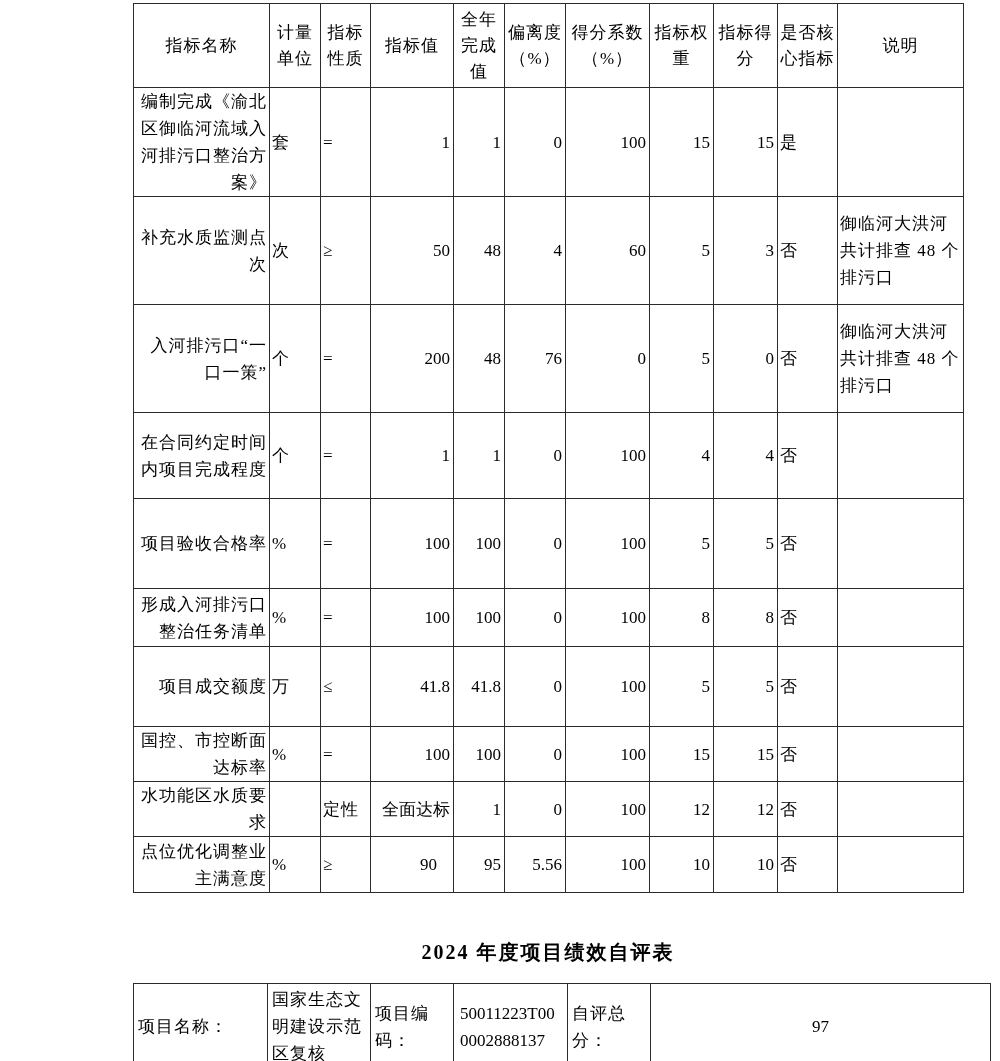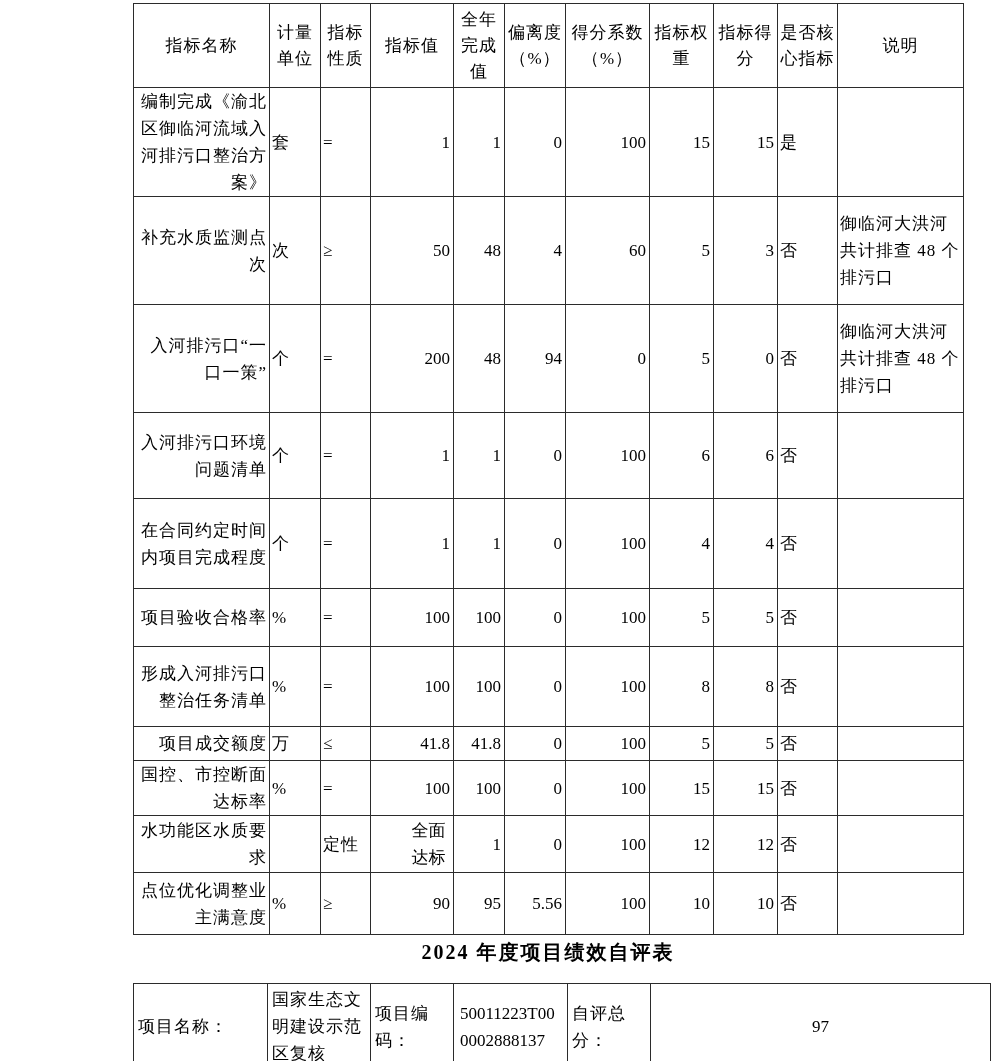--- a/index.html
+++ b/index.html
@@ -103,39 +103,26 @@
           <td class="c-num">3</td>
           <td class="c-core">否</td>
           <td class="c-note">御临河大洪河共计排查 48 个排污口</td>
         </tr>
         <tr>
           <td class="c-name">入河排污口“一口一策”</td>
           <td class="c-unit">个</td>
           <td class="c-nature">=</td>
           <td class="c-num">200</td>
           <td class="c-num">48</td>
-          <td class="c-num">94</td>
+          <td class="c-num">76</td>
           <td class="c-num">0</td>
           <td class="c-num">5</td>
           <td class="c-num">0</td>
           <td class="c-core">否</td>
           <td class="c-note">御临河大洪河共计排查 48 个排污口</td>
-        </tr>
-        <tr>
-          <td class="c-name">入河排污口环境问题清单</td>
-          <td class="c-unit">个</td>
-          <td class="c-nature">=</td>
-          <td class="c-num">1</td>
-          <td class="c-num">1</td>
-          <td class="c-num">0</td>
-          <td class="c-num">100</td>
-          <td class="c-num">6</td>
-          <td class="c-num">6</td>
-          <td class="c-core">否</td>
-          <td class="c-note"></td>
         </tr>
         <tr>
           <td class="c-name">在合同约定时间内项目完成程度</td>
           <td class="c-unit">个</td>
           <td class="c-nature">=</td>
           <td class="c-num">1</td>
           <td class="c-num">1</td>
           <td class="c-num">0</td>
           <td class="c-num">100</td>
           <td class="c-num">4</td>

